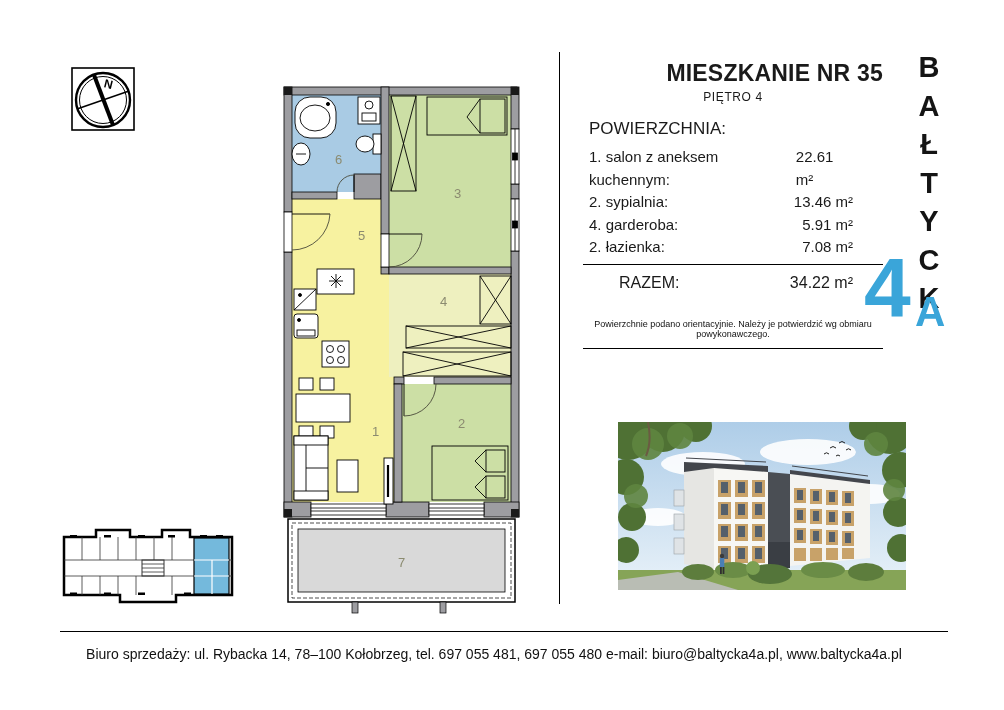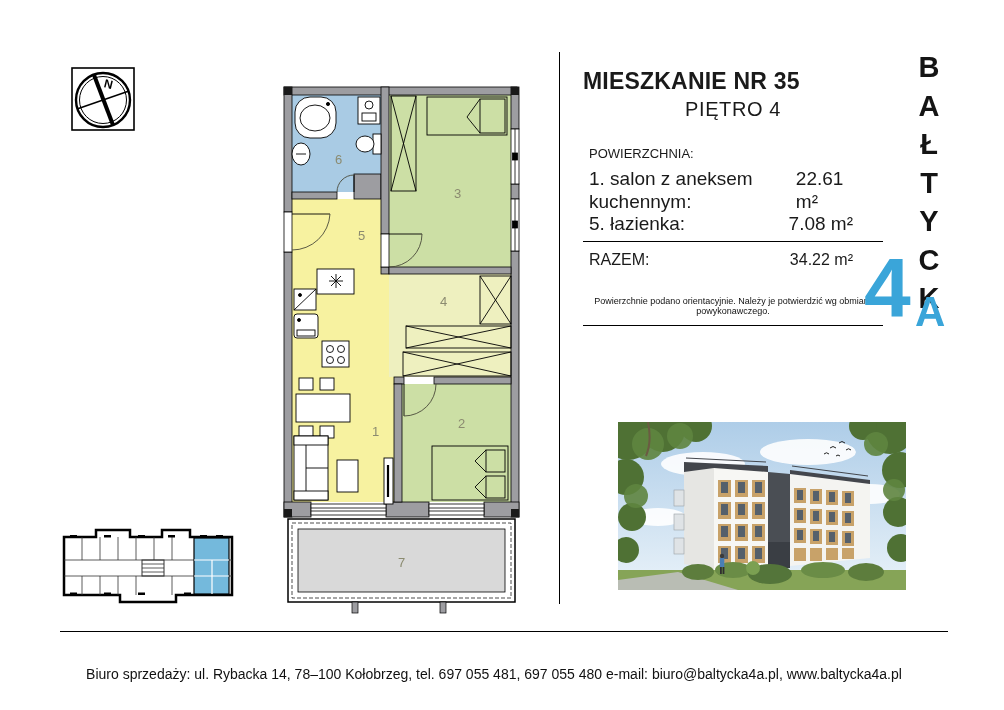--- a/index.html
+++ b/index.html
@@ -5,38 +5,38 @@
   html,body{margin:0;padding:0;}
   body{
     width:1004px;height:710px;background:#ffffff;position:relative;overflow:hidden;
     font-family:"Liberation Sans","DejaVu Sans",sans-serif;color:#1a1a1a;
   }
   .abs{position:absolute;}
 
   
   .right-col{position:absolute;left:583px;top:58px;width:300px;}
   .address{font-size:18px;text-align:center;letter-spacing:.3px;padding:2px 0 11px;border-bottom:1.5px solid #000;margin:0 4px;white-space:nowrap;}
-  .apt-title{font-size:23px;font-weight:bold;text-align:left;margin-top:10px;letter-spacing:.2px;}
-  .floor{font-size:20px;text-align:center;margin-top:3px;letter-spacing:.6px;}
-  .area-heading{font-size:13px;margin-top:25px;padding-left:6px;}
+  .apt-title{font-size:23px;font-weight:bold;text-align:right;margin-top:2px;letter-spacing:.2px;}
+  .floor{font-size:12px;text-align:center;margin-top:3px;letter-spacing:.6px;}
+  .area-heading{font-size:17px;margin-top:15px;padding-left:6px;}
   .rows{margin-top:7px;padding:0 30px 0 6px;}
-  .row{display:flex;justify-content:space-between;font-size:19px;line-height:22.5px;}
+  .row{display:flex;justify-content:space-between;font-size:15px;line-height:22.5px;}
   .totals{border-top:1.5px solid #000;margin-top:5px;padding:5px 30px 8px 6px;}
-  .trow{display:flex;justify-content:space-between;font-size:16px;line-height:25px;}
+  .trow{display:flex;justify-content:space-between;font-size:16px;line-height:25px;margin-left:30px;}
   .disclaimer{font-size:9px;text-align:center;margin-top:16px;padding-bottom:9px;border-bottom:1px solid #000;color:#111;}
 
   
   .logo-letters{position:absolute;left:908px;top:48px;width:42px;text-align:center;}
   .logo-letters div{font-size:29px;font-weight:700;line-height:38.5px;color:#141414;}
   .logo-digit{position:absolute;left:864px;top:246px;font-size:84px;font-weight:700;line-height:1;color:#3aa5d9;}
   .logo-accent{position:absolute;left:915px;top:291px;font-size:42px;font-weight:700;line-height:1;color:#3aa5d9;}
 
   
   .footer-line{position:absolute;left:60px;right:56px;top:631px;border-top:1.5px solid #000;}
-  .footer-text{position:absolute;left:0;right:16px;top:646px;text-align:center;font-size:14px;color:#111;margin-top:20px;}
+  .footer-text{position:absolute;left:0;right:16px;top:646px;text-align:center;font-size:14px;color:#111;}
 
   
   .plan-num{font-size:13px;fill:#8b8b70;font-family:"Liberation Sans",sans-serif;}
   svg{display:block;}
 </style>
 </head>
 <body>
 
 <div class="abs" style="left:559px;top:52px;height:552px;border-left:1.5px solid #000;"></div>
 
@@ -285,21 +285,29 @@
   <div class="floor">PIĘTRO 4</div>
 
   <div class="area-heading">POWIERZCHNIA:</div>
 
   <div class="rows">
     <div class="row">
       <span>1. salon z aneksem kuchennym:</span>
       <span>22.61 m²</span>
     </div>
     <div class="row">
-      <span>5. łazienka:</span>
+      <span>2. sypialnia:</span>
+      <span>13.46 m²</span>
+    </div>
+    <div class="row">
+      <span>4. garderoba:</span>
+      <span>5.91 m²</span>
+    </div>
+    <div class="row">
+      <span>2. łazienka:</span>
       <span>7.08 m²</span>
     </div>
   </div>
 
   <div class="totals">
     <div class="trow">
       <span>RAZEM:</span>
       <span>34.22 m²</span>
     </div>
   </div>

